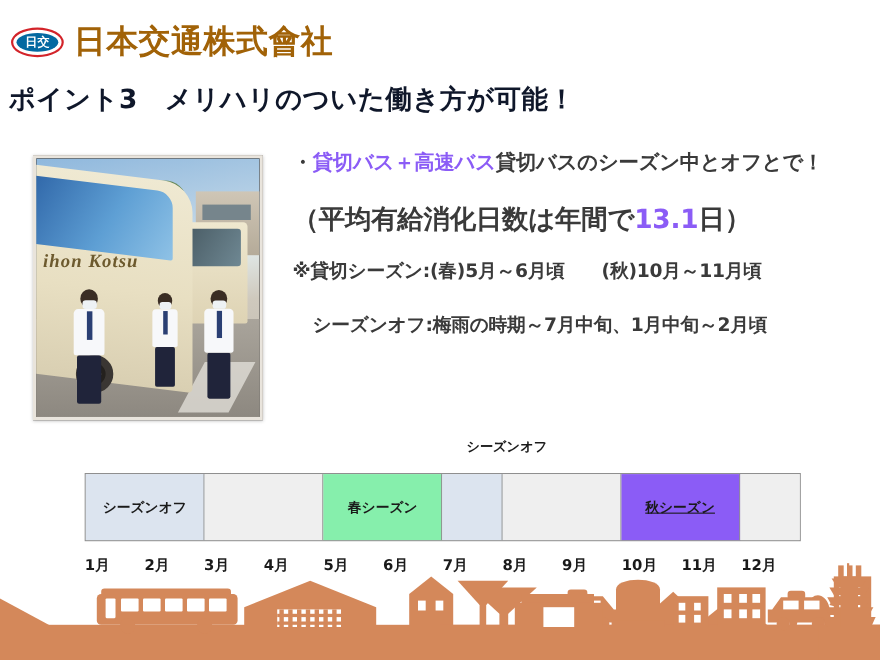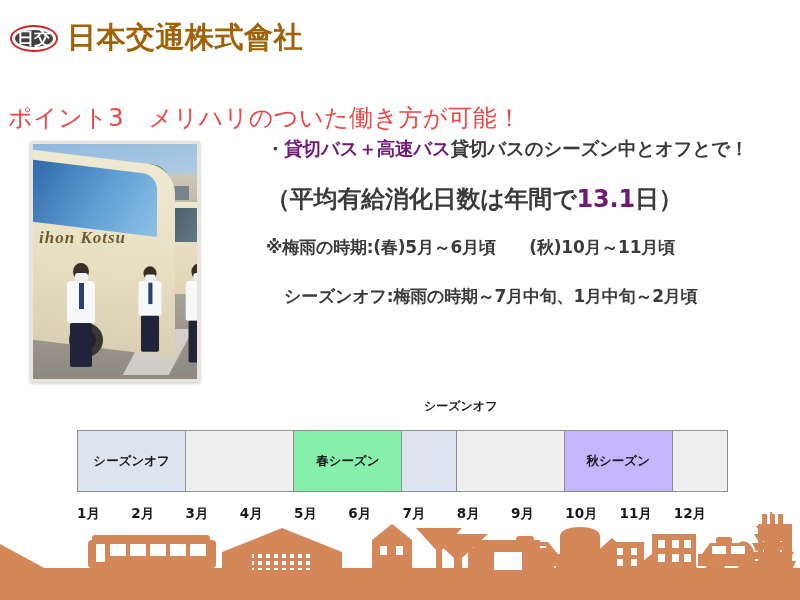--- a/index.html
+++ b/index.html
@@ -10,42 +10,41 @@
   }
 
   
   #header { position:absolute; left:10px; top:18px; display:flex; align-items:center; gap:9px; }
   #logo-mark {
     width:48px; height:27px; border-radius:50%;
     border:2.5px solid #d3242a; background:#ffffff;
     display:flex; align-items:center; justify-content:center;
   }
   #logo-mark .inner {
-    width:38px; height:17px; background:#404040; border-radius:50%;
+    width:38px; height:17px; background:#0369a1; border-radius:50%;
     display:flex; align-items:center; justify-content:center;
-    color:#fff; font-size:17px; font-weight:bold; letter-spacing:0px;
+    color:#fff; font-size:11px; font-weight:bold; letter-spacing:0px;
     font-family:"DejaVu Sans",sans-serif; line-height:1;
   }
   #company-name {
     font-size:29px; font-weight:bold; color:#a16207;
     letter-spacing:0.5px; font-family:"DejaVu Sans",sans-serif;
   }
 
   
   #point-title {
     position:absolute; left:8px; top:74px;
-    font-size:24px; font-weight:normal; color:#ef4444;
+    font-size:24px; font-weight:bold; color:#0f172a;
     letter-spacing:0.5px; font-family:"DejaVu Sans",sans-serif;
     white-space:nowrap;
-    margin-top:28px;
   }
 
   
   #photo-frame {
-    position:absolute; left:30px; top:141px; width:170px; height:241px;
+    position:absolute; left:30px; top:141px; width:209px; height:241px;
     border:3px solid #e9e4dc; background:#000000; overflow:hidden;
     box-shadow:0 1px 3px rgba(0,0,0,.25);
   }
   #photo-frame .sky { position:absolute; inset:0;
     background:linear-gradient(170deg,#8fb8dd 0%,#b9d2e6 28%,#dfe6e4 45%,#cfc9bd 60%,#b9b3a8 100%); }
   #photo-frame .road { position:absolute; left:0; right:0; bottom:0; height:38%;
     background:linear-gradient(180deg,#a9a49b,#8d8880); }
   #photo-frame .roadline { position:absolute; right:16px; bottom:4px; width:46px; height:46px;
     background:#e6e3dc; transform:skewX(-28deg); opacity:.75; }
   #photo-frame .bus1 { position:absolute; left:-8px; top:14px; width:150px; height:190px;
@@ -78,21 +77,21 @@
   #p1 { left:34px; } #p2 { left:103px; bottom:18px; transform:scale(.82); }
   #p3 { left:152px; bottom:14px; transform:scale(.95); }
 
   
   #text-block { position:absolute; left:266px; top:140px; width:520px; }
   .tline {
     color:#3a3a3a; font-weight:bold; font-size:18.5px; line-height:1;
     font-family:"DejaVu Sans",sans-serif; white-space:nowrap;
     margin-bottom:28px; letter-spacing:-0.2px;
   }
-  .tline .red { color:#701a75;margin-top:40px; }
+  .tline .red { color:#8b5cf6;margin-top:40px; }
   .tline.indent { padding-left:18px;margin-top:32px; }
   #line3 { font-size:24px; }
   #line4 { font-size:17px; }
   #line5 { font-size:17px; }
 
   
   #callout {
     position:absolute; left:424px; top:398px; font-size:12px; font-weight:bold;
     color:#1a1a1a; font-family:"DejaVu Sans",sans-serif; white-space:nowrap;
   }
@@ -177,41 +176,41 @@
       <div class="legs"></div>
   </div>
 </div>
 
 <div id="text-block">
   <div class="tline" id="line1"><span>・</span><span class="red">貸切バス＋高速バス</span><span>貸切バスのシーズン中とオフとで！</span></div>
 
 
   <div class="tline" id="line3"><span>（平均有給消化日数は年間で</span><span class="red">13.1</span><span>日）</span></div>
 
-  <div class="tline" id="line4">※梅雨の時期:(春)5月～6月頃　　(秋)10月～11月頃</div>
+  <div class="tline" id="line4">※貸切シーズン:(春)5月～6月頃　　(秋)10月～11月頃</div>
 
   <div class="tline indent" id="line5">シーズンオフ:梅雨の時期～7月中旬、1月中旬～2月頃</div>
 </div>
 
 <div id="callout">シーズンオフ</div>
 <svg id="callout-line" width="60" height="66" viewBox="0 0 60 66" style="position:absolute;left:406px;top:414px;">
   <line x1="52" y1="2" x2="10" y2="62" stroke="#7a7a7a" stroke-width="1.2"></line>
 </svg>
 
 <div id="timeline">
     <div class="tcell off" style="flex: 0 0 16.6667%; background: rgb(220, 228, 239);">
       <span>シーズンオフ</span>
     </div>
     <div class="tcell plain" style="flex: 0 0 16.6667%; background: rgb(239, 239, 239);"></div>
     <div class="tcell season" style="flex: 0 0 16.6667%; background: #86efac;">
       <span>春シーズン</span>
     </div>
     <div class="tcell off" style="flex: 0 0 8.33333%; background: rgb(220, 228, 239);"></div>
     <div class="tcell plain" style="flex: 0 0 16.6667%; background: rgb(239, 239, 239);"></div>
-    <div class="tcell season" style="flex: 0 0 16.6667%; background: #c4b5fd;">
+    <div class="tcell season" style="flex: 0 0 16.6667%; background: #8b5cf6; text-decoration: underline;">
       <span>秋シーズン</span>
     </div>
     <div class="tcell plain" style="flex: 0 0 8.33333%; background: rgb(239, 239, 239);"></div>
   </div>
 <div id="months">
     <div>1月</div>
     <div>2月</div>
     <div>3月</div>
     <div>4月</div>
     <div>5月</div>

